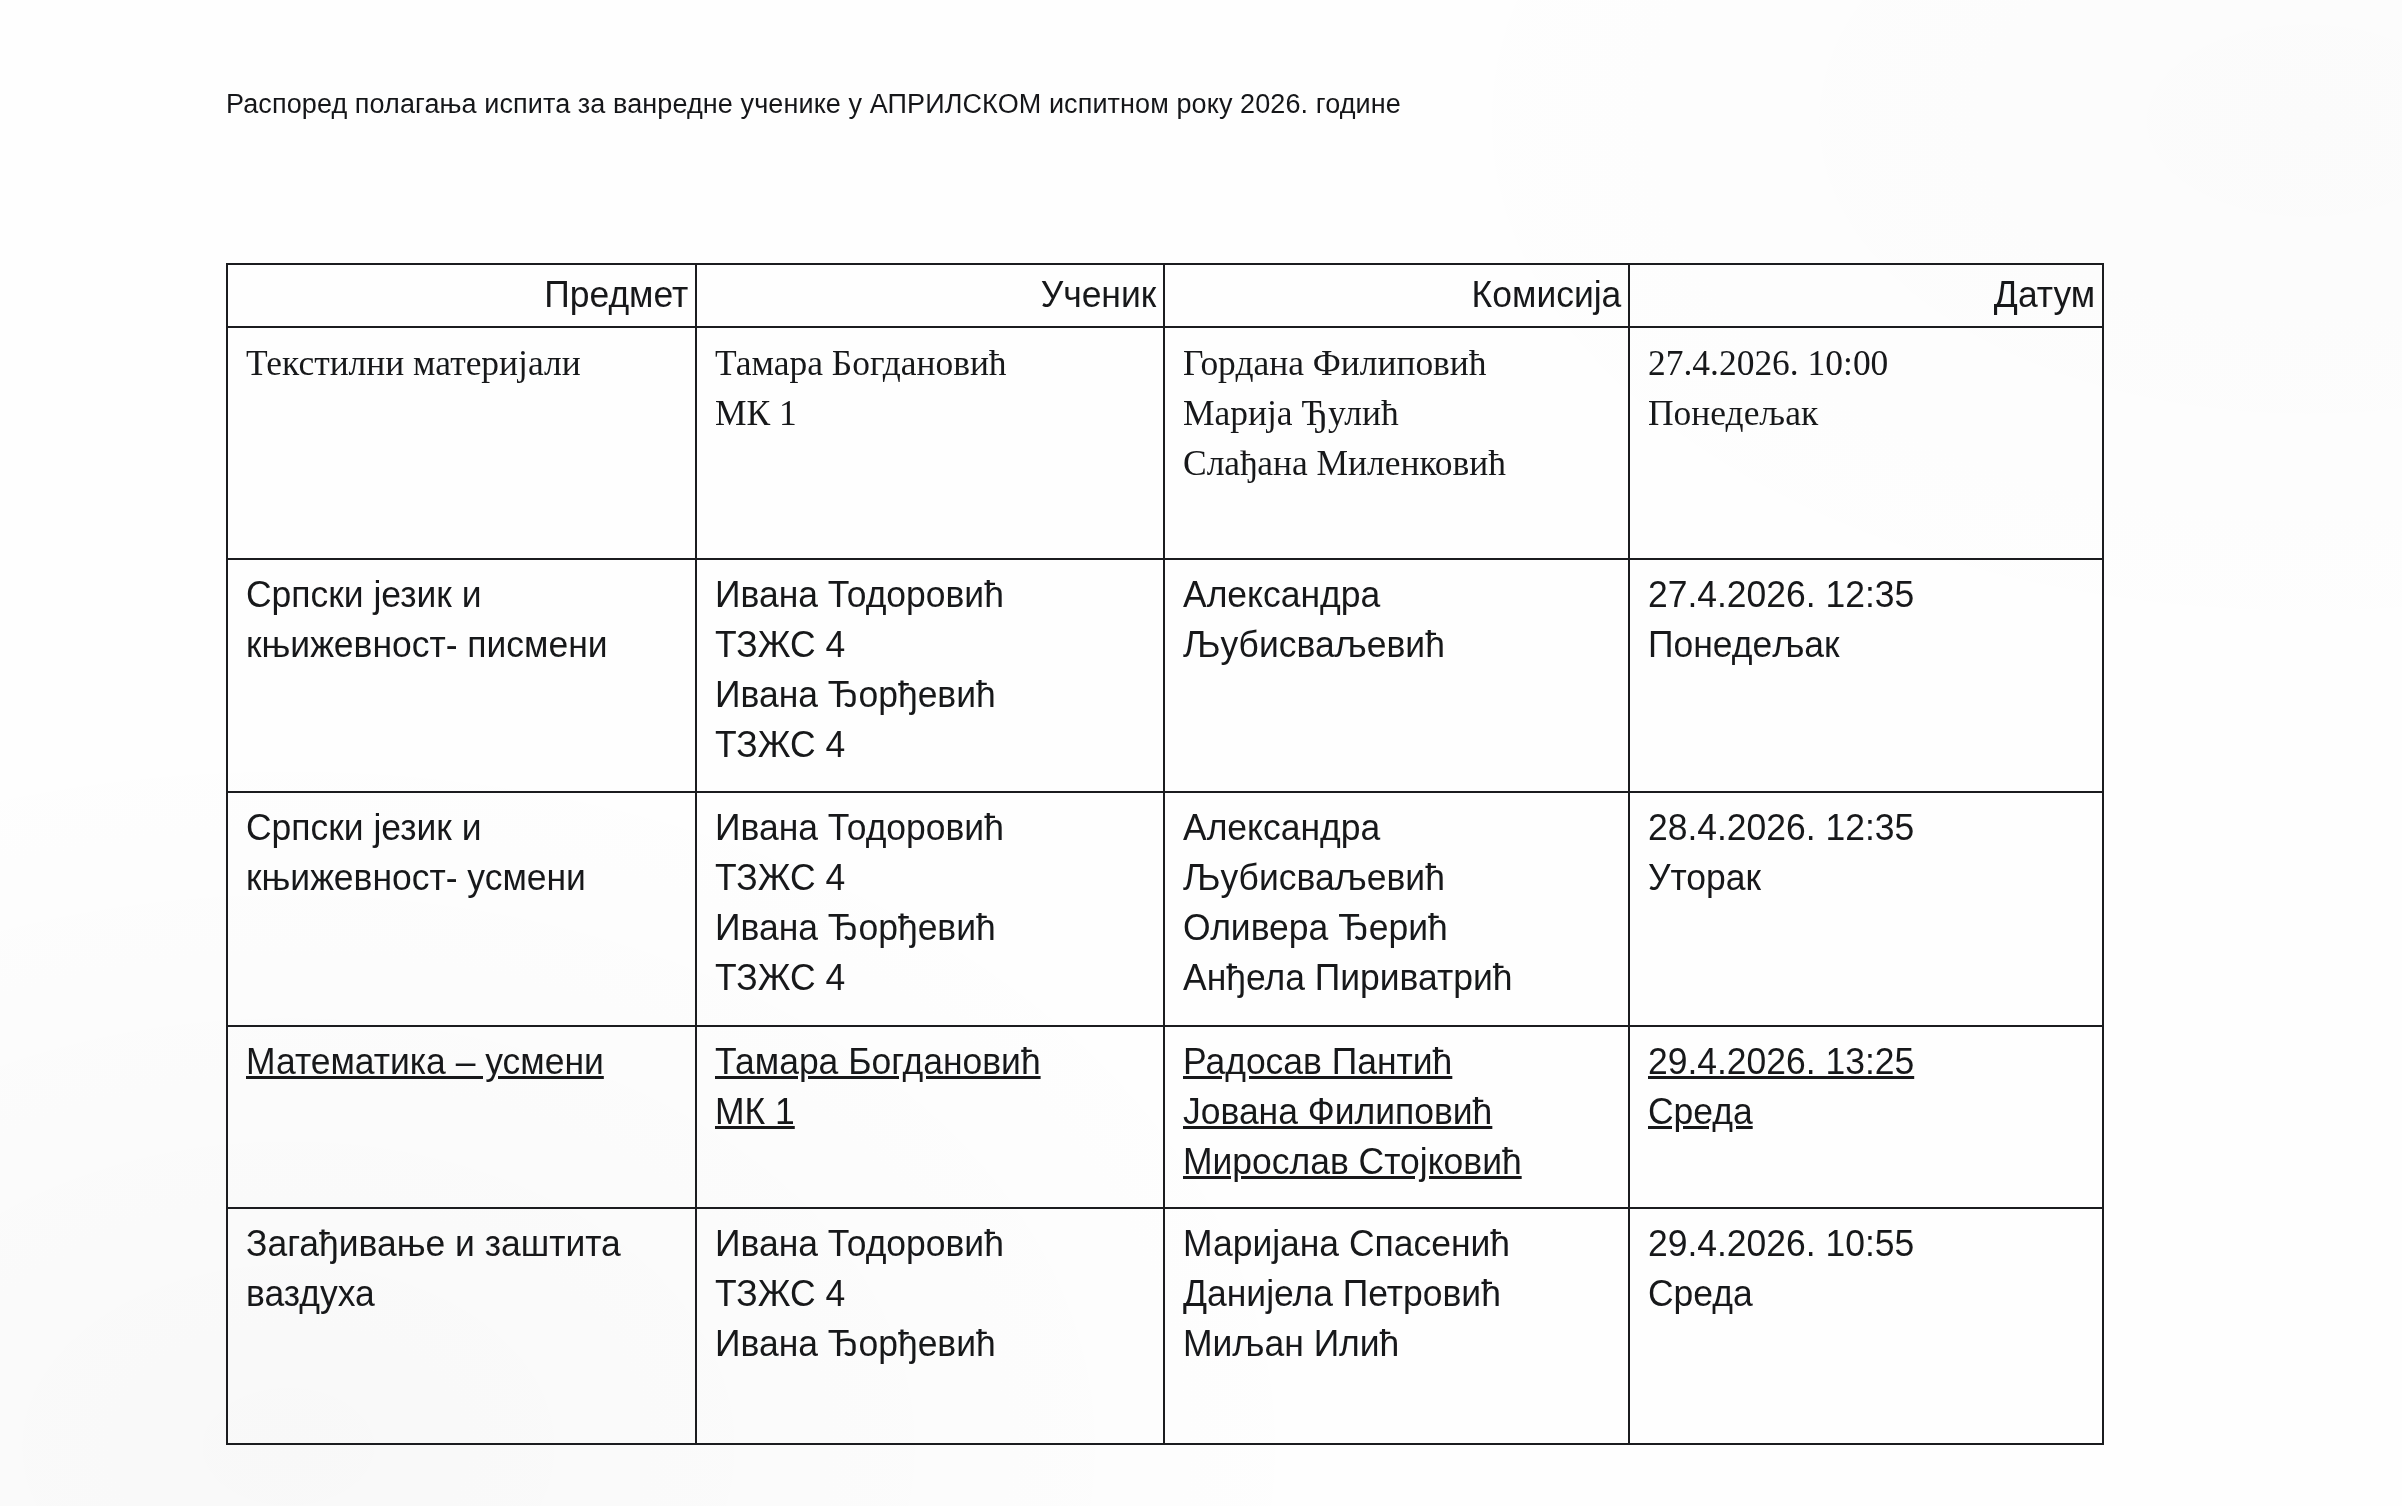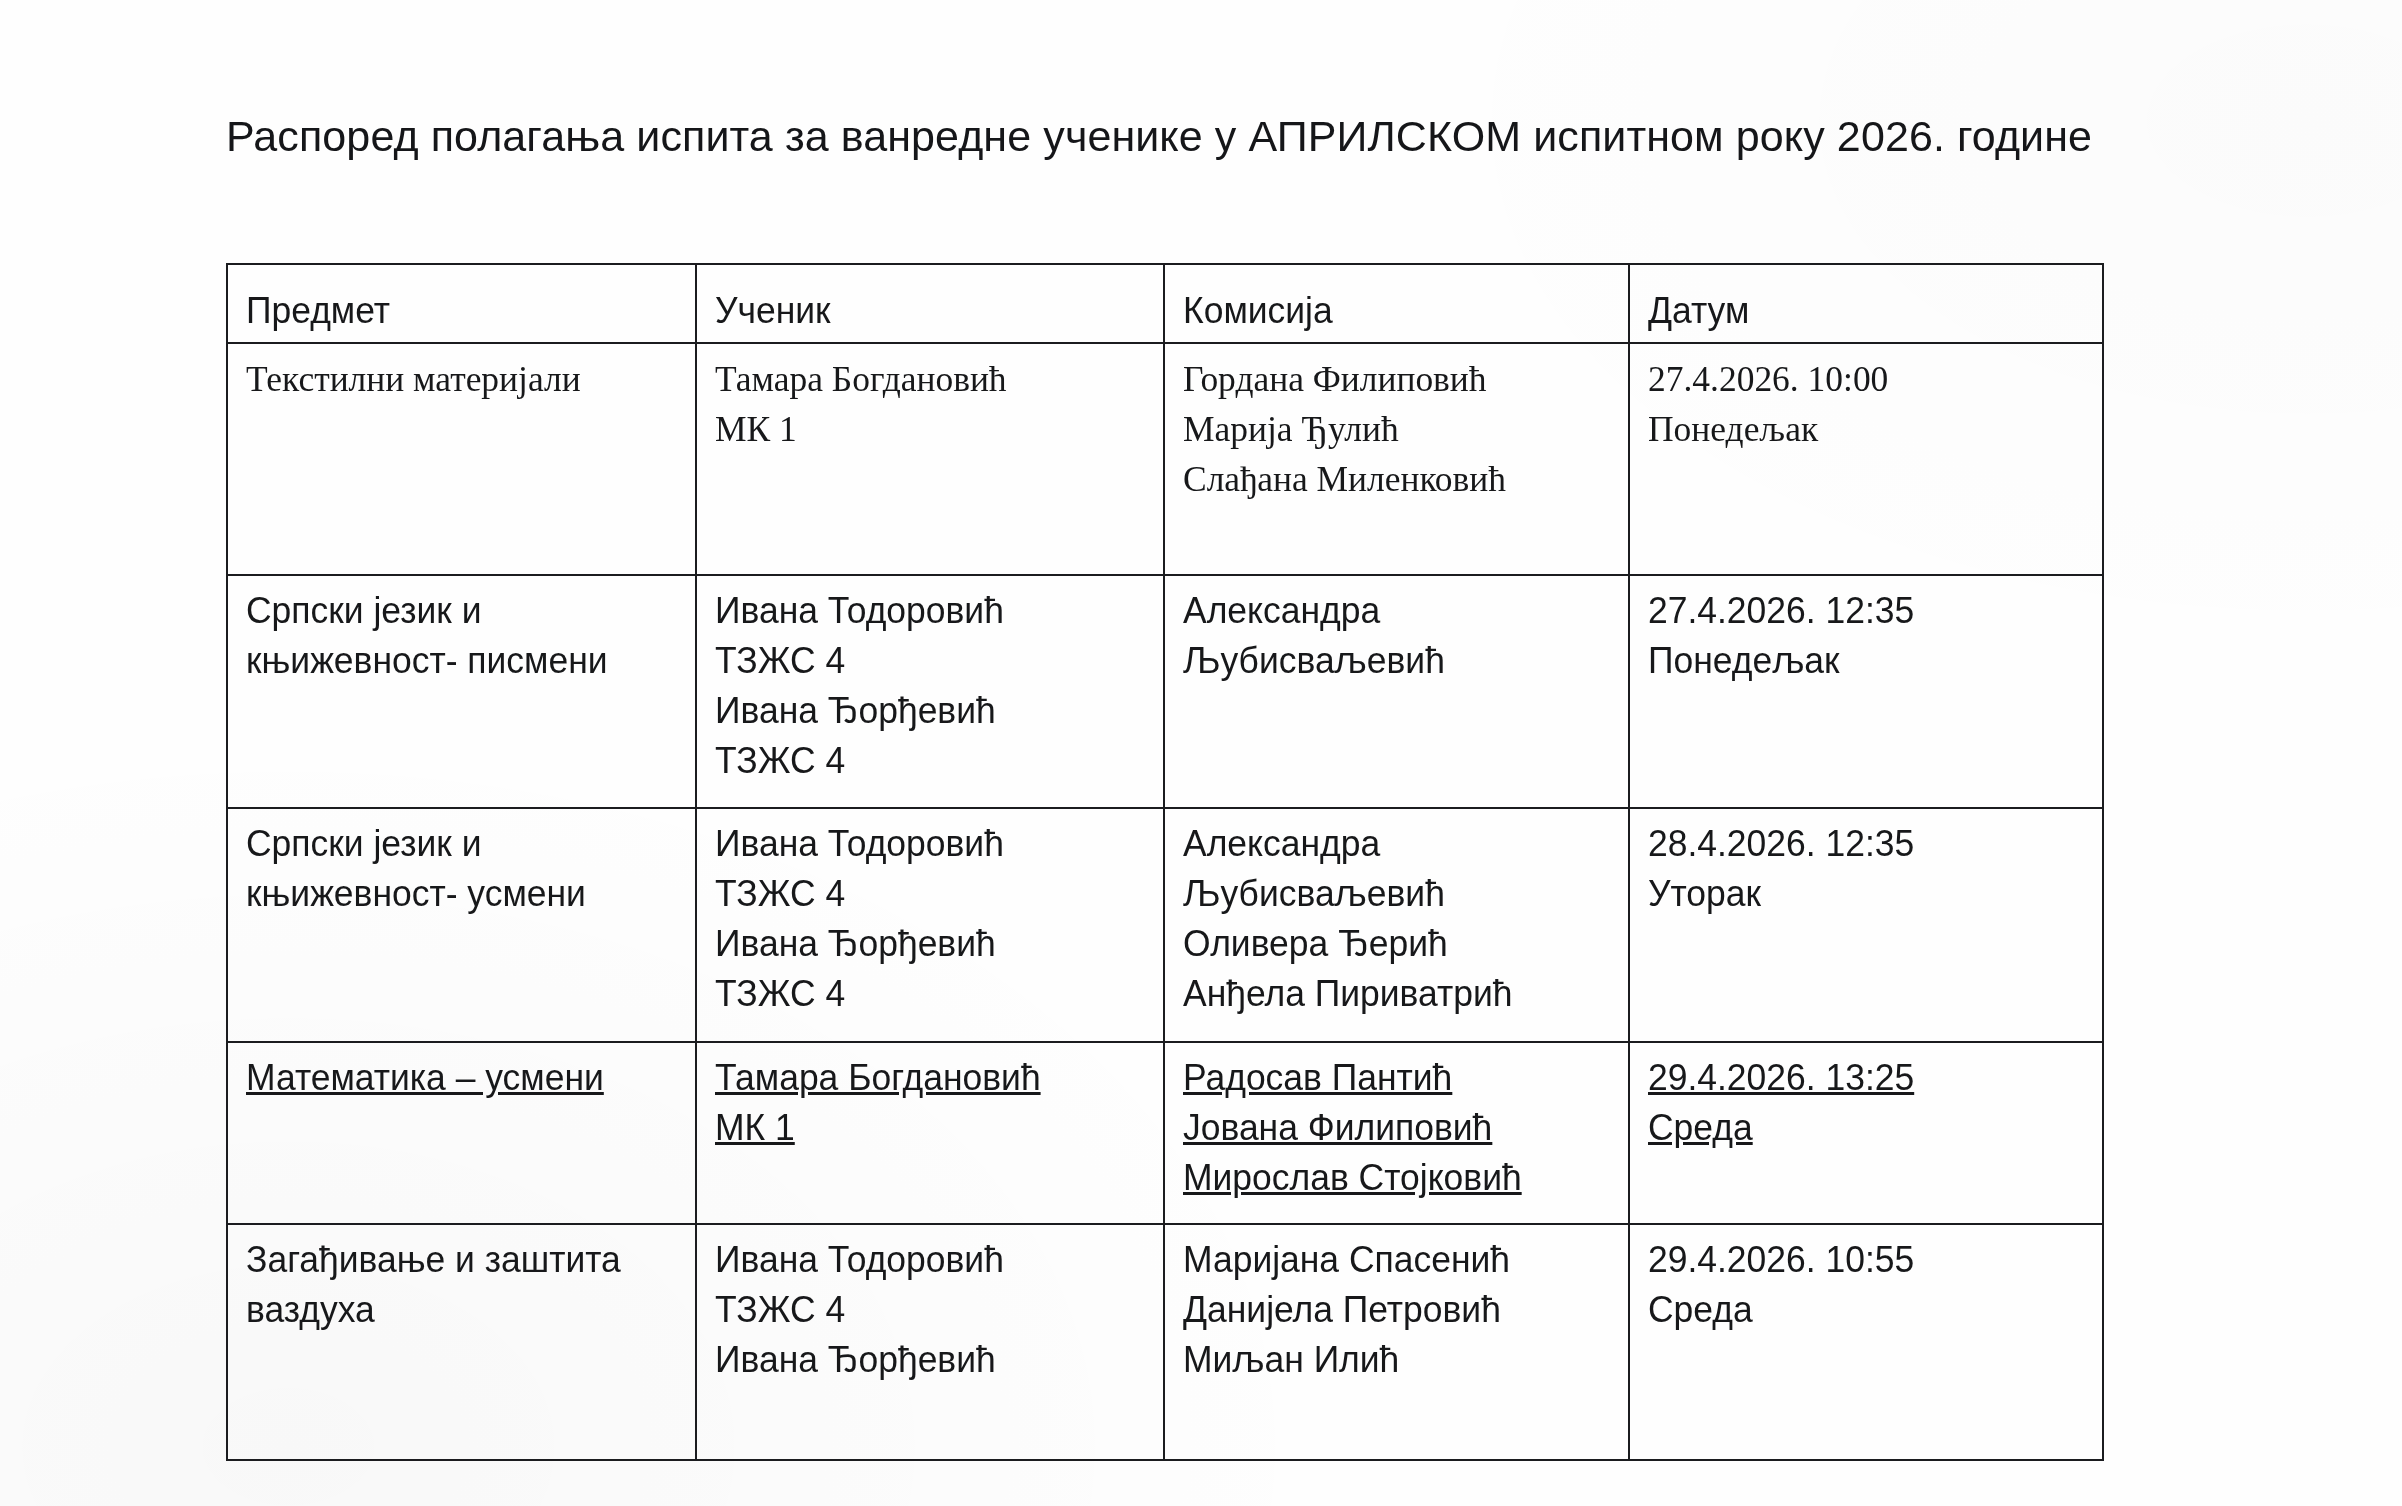--- a/index.html
+++ b/index.html
@@ -27,27 +27,26 @@
       #fefefe;
     overflow: hidden;
   }
 
   
   .doc-title {
     position: absolute;
     left: 226px;
     top: 79px;
     width: 2030px;
-    font-size: 43px;
+    font-size: 27px;
     line-height: 51px;
     letter-spacing: 0.1px;
     font-weight: 400;
     color: #151619;
     white-space: nowrap;
-    margin-top: 32px;
   }
 
   
   .sched-table {
     position: absolute;
     left: 226px;
     top: 263px;
     width: 1877px;
     border-collapse: collapse;
     table-layout: fixed;
@@ -59,22 +58,23 @@
     padding: 10px 0 14px 18px;
     vertical-align: top;
     text-align: left;
     font-weight: 400;
     font-size: 36px;
     line-height: 50px;
     color: #17181a;
   }
   .sched-table th {
     height: 51px;
-    padding-top: 21px;
+    padding-top: 5px;
     padding-bottom: 5px;
+    text-align: right;
   }
 
   
   col.c-subject   { width: 469px; }
   col.c-student   { width: 468px; }
   col.c-committee { width: 465px; }
   col.c-date      { width: 474px; }
 
   
   tr.r-head   td, tr.r-head th { height: 51px;  }

